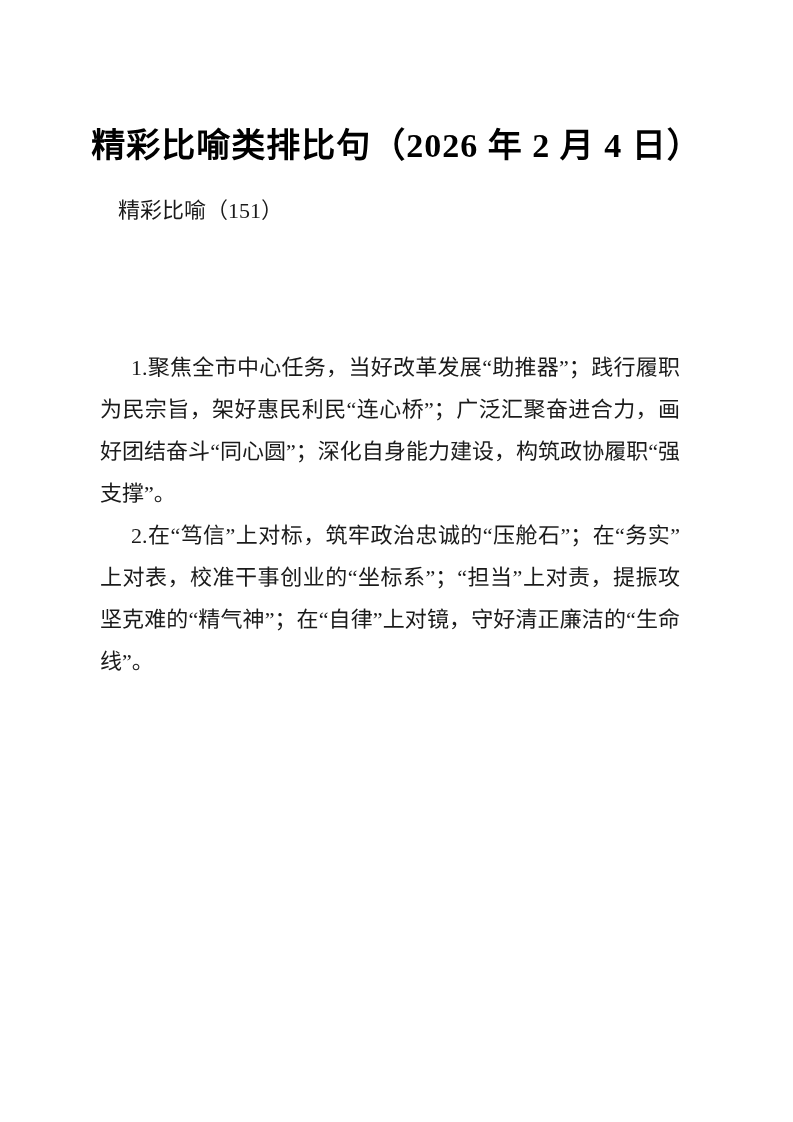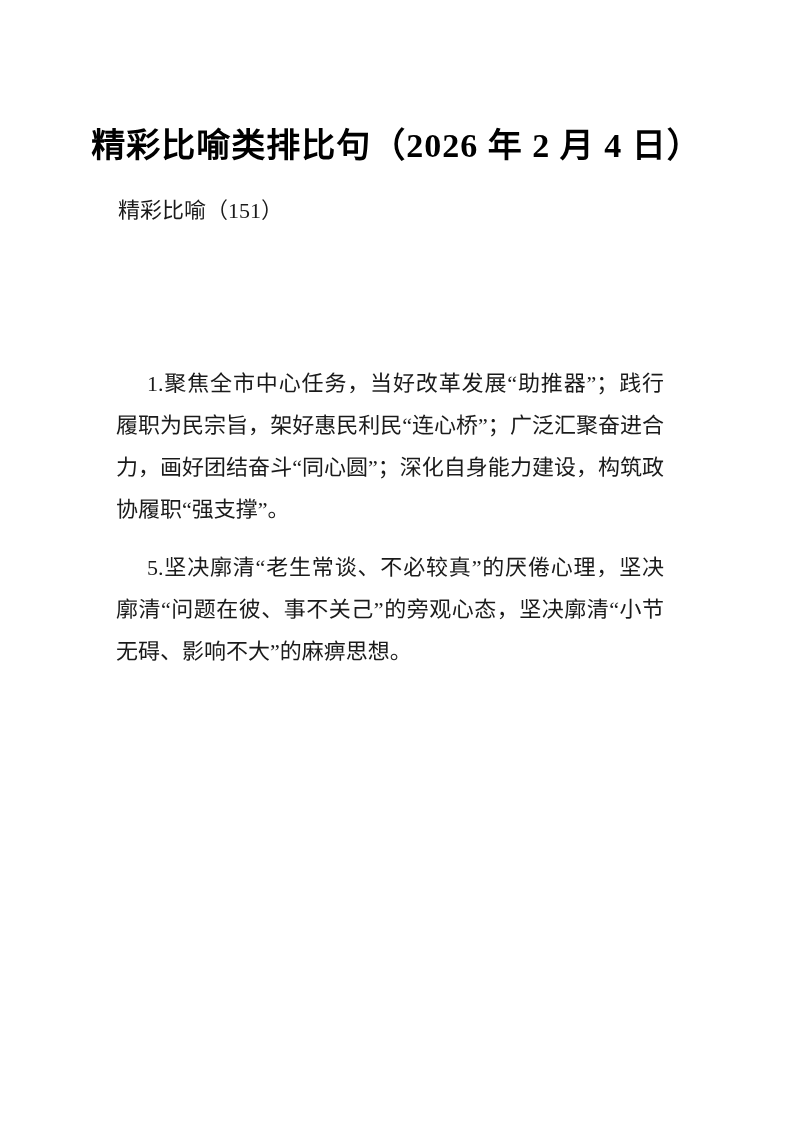--- a/index.html
+++ b/index.html
@@ -46,33 +46,33 @@
     top: 347px;
     left: 100px;
     width: 580px;
     font-size: 22px;
     line-height: 42px;
     color: #1a1a1a;
     text-align: justify;
     font-family: "Liberation Serif", "DejaVu Serif", serif;
   }
   .doc-body p {
-    margin: 16px;
+    margin: 0;
     padding: 0;
     text-indent: 31px;
     font-weight: normal;
   }
 </style>
 </head>
 <body>
 
 <main class="page">
 
   <h1 class="doc-title">精彩比喻类排比句（2026 年 2 月 4 日）</h1>
 
   <div class="doc-subtitle">精彩比喻（151）</div>
 
   <section class="doc-body">
     <p>1.聚焦全市中心任务，当好改革发展“助推器”；践行履职为民宗旨，架好惠民利民“连心桥”；广泛汇聚奋进合力，画好团结奋斗“同心圆”；深化自身能力建设，构筑政协履职“强支撑”。</p>
-    <p>5.坚决廓清“老生常谈、不必较真”的厌倦心理，坚决廓清“问题在彼、事不关己”的旁观心态，坚决廓清“小节无碍、影响不大”的麻痹思想。</p>
+    <p>2.在“笃信”上对标，筑牢政治忠诚的“压舱石”；在“务实”上对表，校准干事创业的“坐标系”；“担当”上对责，提振攻坚克难的“精气神”；在“自律”上对镜，守好清正廉洁的“生命线”。</p>
   </section>
 
 </main>
 
 </body></html>

